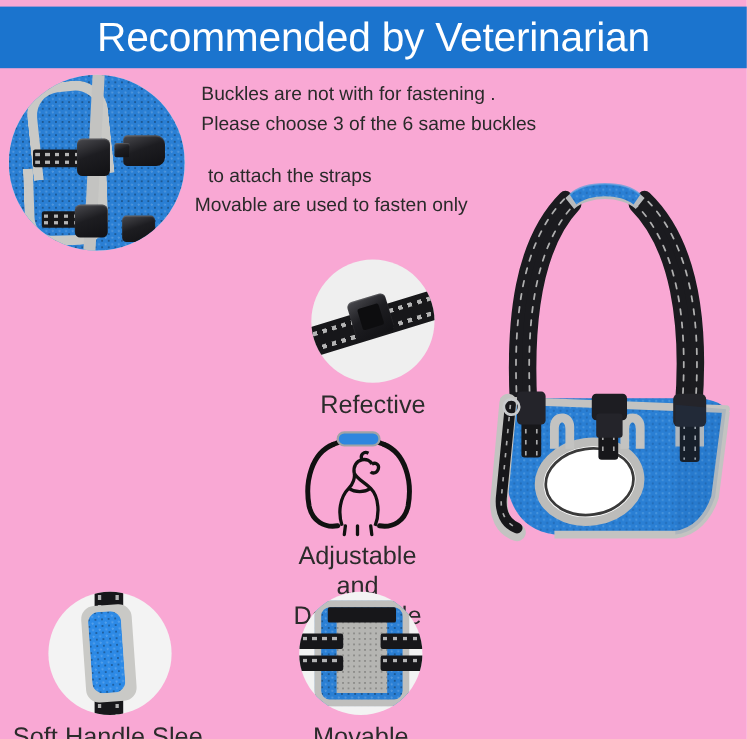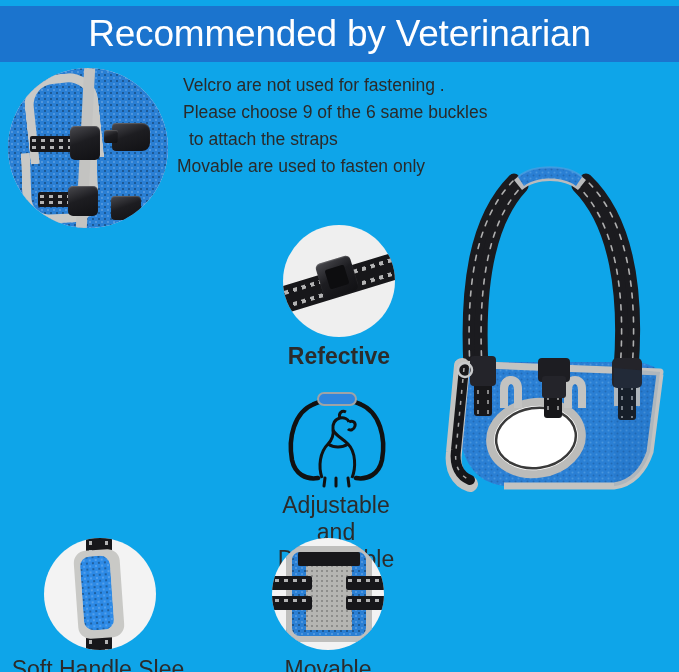--- a/index.html
+++ b/index.html
@@ -10,21 +10,21 @@
   }
   body {
     font-family: "Liberation Sans", sans-serif;
     -webkit-font-smoothing: antialiased;
   }
   #page {
     position: relative;
     width: 679px;
     height: 672px;
     overflow: hidden;
-    background: #0ea5e9;
+    background: #f9a8d4;
   }
 
   
   #banner {
     position: absolute;
     left: 0;
     top: 6px;
     width: 679px;
     height: 56px;
     background: #1b74ce;
@@ -46,21 +46,21 @@
     position: absolute;
     left: 183px;
     top: 72px;
     width: 330px;
     color: #2a2a2a;
     font-size: 17.5px;
     line-height: 27px;
     white-space: nowrap;
   }
   #instructions .line { display: block; }
-  #instructions .line.indent { padding-left: 6px; }
+  #instructions .line.indent { padding-left: 6px; margin-top: 20px; }
 
   
   .feature {
     position: absolute;
   }
   .circle {
     position: relative;
     border-radius: 50%;
     overflow: hidden;
     background: #f2f2f2;
@@ -133,22 +133,22 @@
 </head>
 <body>
 
 <div id="page">
 
   <div id="banner">
     <span id="banner-title">Recommended by Veterinarian</span>
   </div>
 
   <div id="instructions">
-    <span class="line">Velcro are not used for fastening .</span>
-    <span class="line">Please choose 9 of the 6 same buckles</span>
+    <span class="line">Buckles are not with for fastening .</span>
+    <span class="line">Please choose 3 of the 6 same buckles</span>
     <span class="line indent">to  attach the straps</span>
     <span class="line" style="margin-left:-6px">Movable are used to fasten only</span>
   </div>
 
   <div class="feature" style="left:8px; top:68px;">
     <div class="circle" style="width:160px;height:160px;">
 
       <div class="mesh-blue" style="left:0;top:0;width:160px;height:160px;"></div>
 
       <div style="position:absolute;left:18px;top:6px;width:56px;height:78px;
@@ -172,40 +172,40 @@
 
       <div class="strap-black" style="left:30px;top:124px;width:58px;height:15px;"></div>
       <div class="strap-reflect" style="left:32px;top:127px;width:54px;height:3px;"></div>
       <div class="strap-reflect" style="left:32px;top:133px;width:54px;height:3px;"></div>
       <div class="buckle" style="left:60px;top:118px;width:30px;height:30px;border-radius:5px;"></div>
       <div class="buckle" style="left:103px;top:128px;width:30px;height:24px;border-radius:4px;"></div>
     </div>
   </div>
 
 
-  <div class="feature" style="left:283px; top:225px;font-weight:bold;">
+  <div class="feature" style="left:283px; top:236px;">
     <div class="circle" style="width:112px;height:112px;background:#efefef;">
 
       <div class="strap-black" style="left:-12px;top:44px;width:140px;height:27px;
                   transform:rotate(-17deg);"></div>
       <div class="strap-reflect" style="left:-10px;top:49px;width:134px;height:3.5px;
                   transform:rotate(-17deg);"></div>
       <div class="strap-reflect" style="left:-10px;top:63px;width:134px;height:3.5px;
                   transform:rotate(-17deg);"></div>
 
       <div class="buckle" style="left:36px;top:34px;width:36px;height:36px;
                   border-radius:5px;transform:rotate(-17deg);"></div>
       <div style="position:absolute;left:44px;top:42px;width:20px;height:20px;
                   background:#0d0d0f;border-radius:2px;transform:rotate(-17deg);"></div>
     </div>
     <div class="caption" style="width:180px;margin-left:-34px;margin-top:6px;">Refective</div>
   </div>
 
 
-  <div class="feature" style="left:278px; top:386px;">
+  <div class="feature" style="left:267px; top:386px;">
     <div style="width:118px;height:104px;position:relative;">
       <svg viewBox="0 0 118 104" width="118" height="104">
 
         <path d="M36,18 C16,26 10,52 14,74 C17,88 28,94 40,92" fill="none" stroke="#111" stroke-width="4.5" stroke-linecap="round"></path>
         <path d="M82,18 C102,26 108,52 104,74 C101,88 90,94 78,92" fill="none" stroke="#111" stroke-width="4.5" stroke-linecap="round"></path>
         <path d="M36,18 C48,12 70,12 82,18" fill="none" stroke="#111" stroke-width="4.5" stroke-linecap="round"></path>
 
         <rect x="40" y="7" width="38" height="12" rx="6" fill="#2f86de"></rect>
         <rect x="40" y="7" width="38" height="12" rx="6" fill="none" stroke="#9fa3a6" stroke-width="2"></rect>
 

